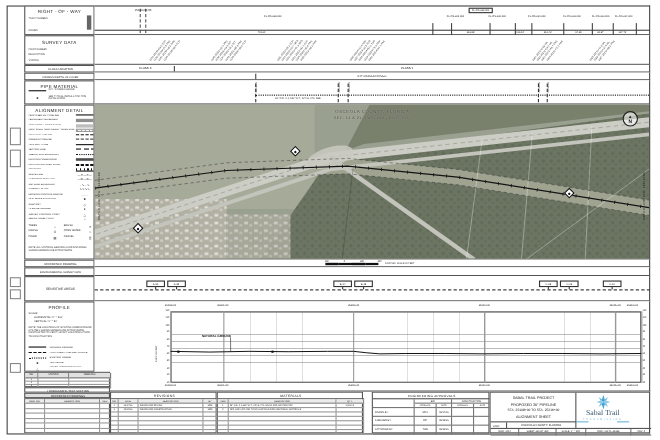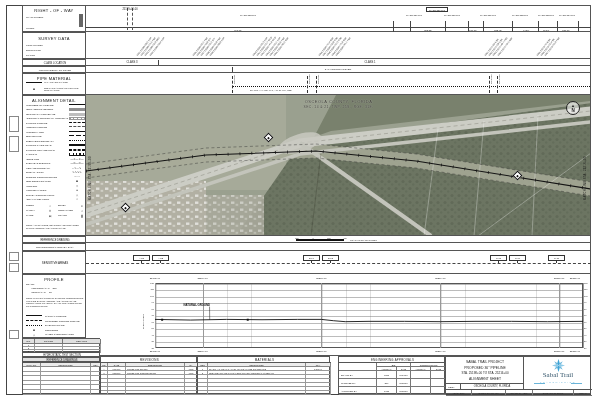--- a/index.html
+++ b/index.html
@@ -493,21 +493,21 @@
       <div class="abs f34" style="left:0;width:78px;top:3px;text-align:center">SABAL TRAIL PROJECT</div>
       <div class="abs f34" style="left:0;width:78px;top:8.5px;text-align:center">PROPOSED 36" PIPELINE</div>
       <div class="abs f3" style="left:0;width:78px;top:14px;text-align:center">STA. 25198+00 TO STA. 25216+00</div>
       <div class="abs f34" style="left:0;width:78px;top:19.5px;text-align:center">ALIGNMENT SHEET</div>
     </div>
     <div class="abs" style="left:0;top:26px;width:78px;height:6px;border-top:0.4px solid #555;border-right:0.4px solid #555">
       <div class="abs f24" style="left:2px;top:1.5px">USID:</div>
       <div class="abs" style="left:14px;top:0;height:6px;border-left:0.4px solid #555"></div>
       <div class="abs f26" style="left:14px;width:64px;top:1.4px;text-align:center">OSCEOLA COUNTY, FLORIDA</div>
     </div>
-    <div class="abs" style="left:78px;top:0;width:68px;height:32px">
+    <div class="abs" style="left:68px;top:0;width:68px;height:32px">
       <svg width="13" height="13" viewBox="0 0 13 13" style="position:absolute;left:27.5px;top:1.5px">
         <g>
           <polygon points="6.5,0 8,5 6.5,6.5 5,5" fill="#3fa3d6"></polygon>
           <polygon points="13,6.5 8,8 6.5,6.5 8,5" fill="#8fcbe8"></polygon>
           <polygon points="6.5,13 5,8 6.5,6.5 8,8" fill="#3fa3d6"></polygon>
           <polygon points="0,6.5 5,5 6.5,6.5 5,8" fill="#8fcbe8"></polygon>
           <polygon points="2.2,2.2 5.6,4.2 5,5 4.2,5.6" fill="#6db8dd"></polygon>
           <polygon points="10.8,2.2 8.8,5.6 8,5 7.4,4.2" fill="#6db8dd"></polygon>
           <polygon points="10.8,10.8 7.4,8.8 8,8 8.8,7.4" fill="#6db8dd"></polygon>
           <polygon points="2.2,10.8 4.2,7.4 5,8 5.6,8.8" fill="#6db8dd"></polygon>

